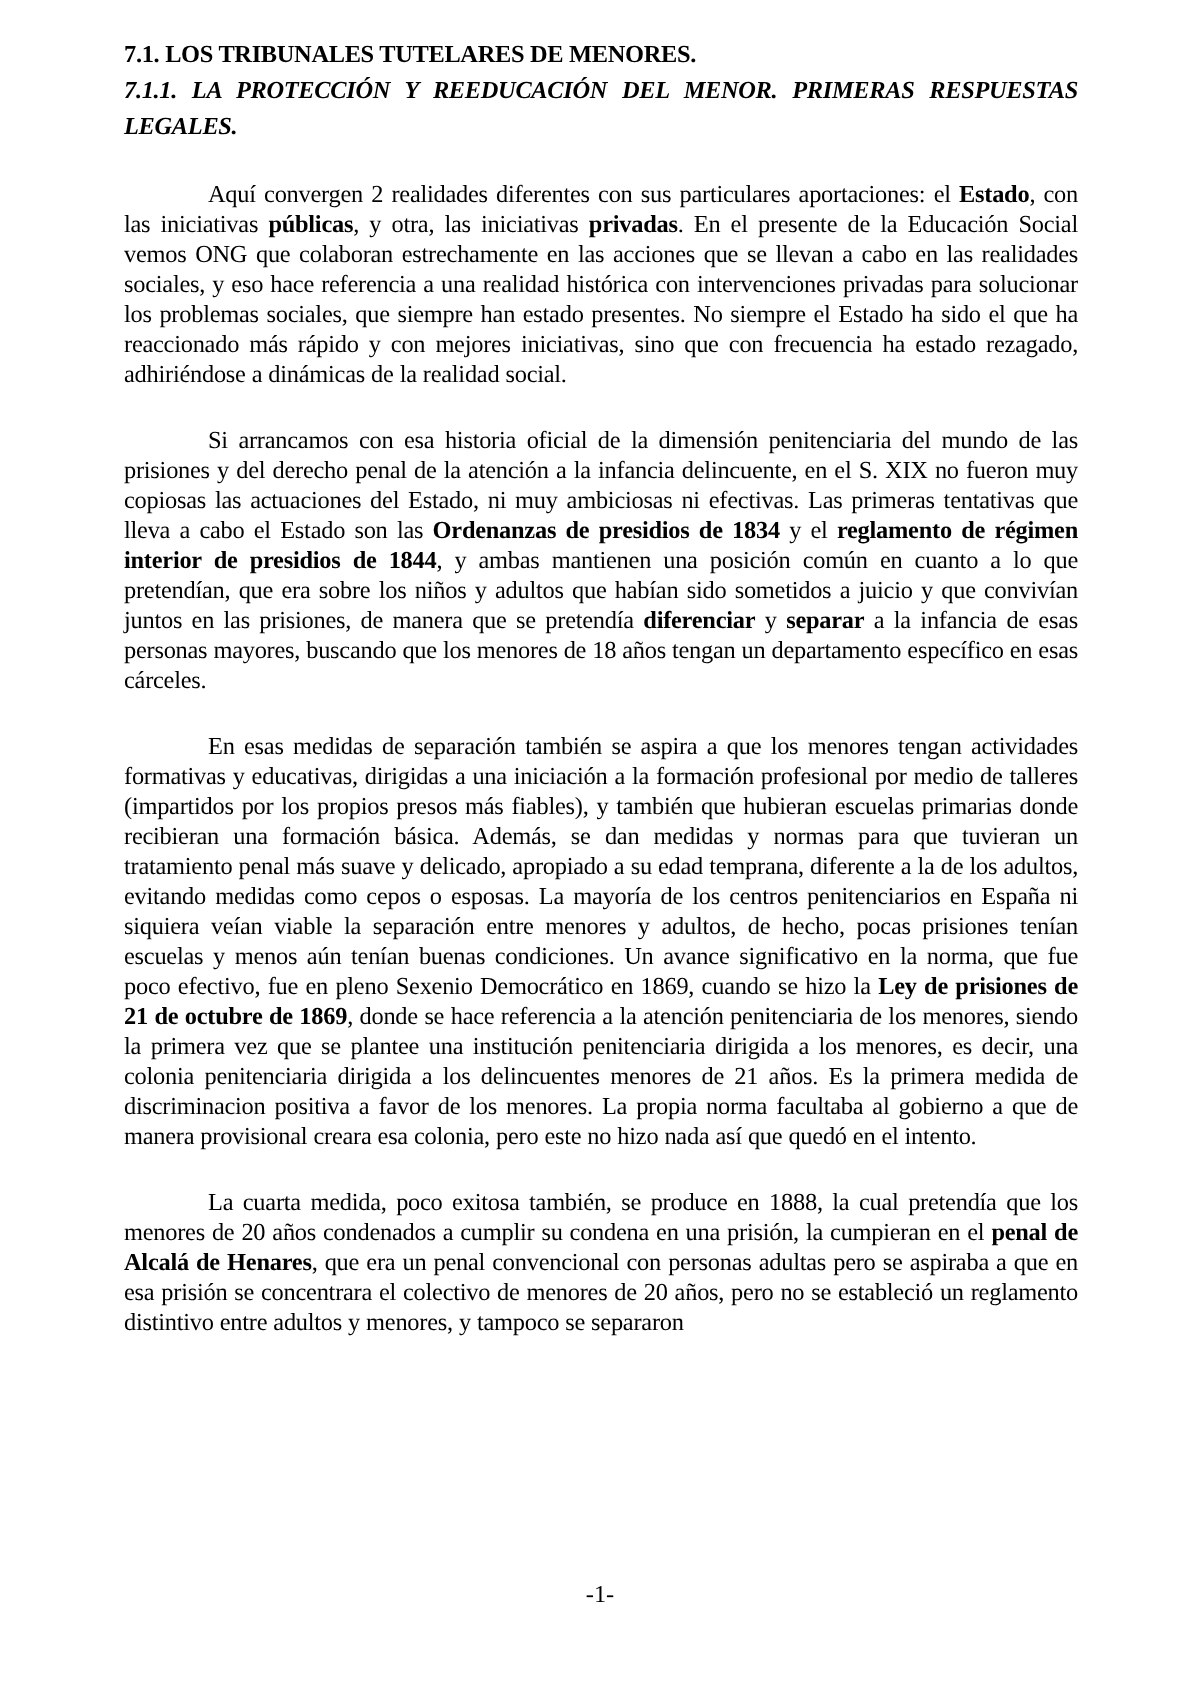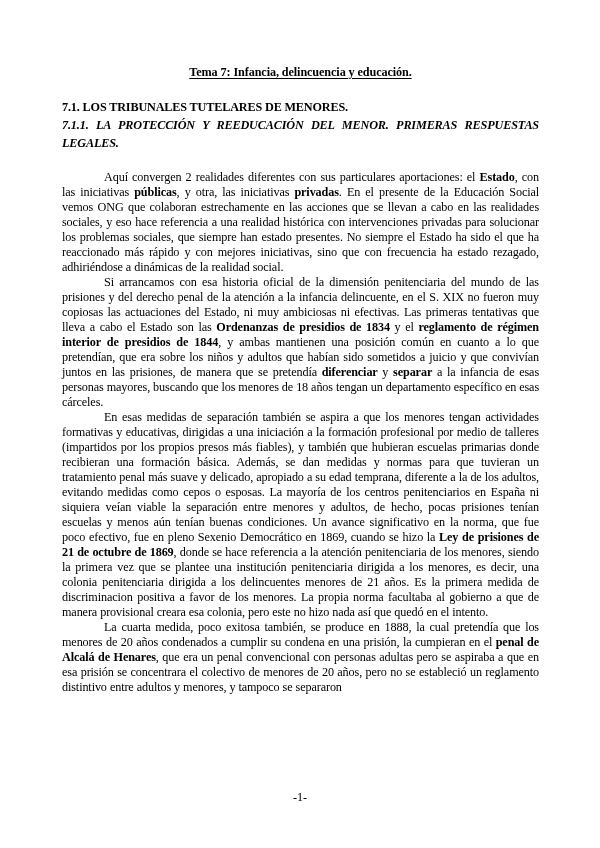--- a/index.html
+++ b/index.html
@@ -66,20 +66,21 @@
     line-height: 15px;
     text-align: justify;
     text-justify: inter-word;
     margin: 0;
     text-indent: 42px;
     letter-spacing: -0.12px;
     word-spacing: 0.1px;
     hyphens: none;
   }
   .para.spaced {
+    margin-top: 18px;
   }
   .para b, .heading b {
     font-weight: bold;
   }
   .page-number {
     position: absolute;
     left: 0;
     right: 0;
     top: 790px;
     text-align: center;
@@ -87,21 +88,20 @@
     line-height: 14px;
   }
 </style>
 </head>
 <body>
 
 <div class="page">
 
   <div class="content">
 
-    <p class="doc-title"><span class="u">Tema 7: Infancia, delincuencia y educación.</span></p>
 
     <p class="heading heading-1">7.1. LOS TRIBUNALES TUTELARES DE MENORES.</p>
 
     <p class="heading heading-2">7.1.1. LA PROTECCIÓN Y REEDUCACIÓN DEL MENOR. PRIMERAS RESPUESTAS LEGALES.</p>
 
     <p class="para"><span>Aquí convergen 2 realidades diferentes con sus particulares aportaciones: el </span><b>Estado</b><span>, con las iniciativas </span><b>públicas</b><span>, y otra, las iniciativas </span><b>privadas</b><span>. En el presente de la Educación Social vemos ONG que colaboran estrechamente en las acciones que se llevan a cabo en las realidades sociales, y eso hace referencia a una realidad histórica con intervenciones privadas para solucionar los problemas sociales, que siempre han estado presentes. No siempre el Estado ha sido el que ha reaccionado más rápido y con mejores iniciativas, sino que con frecuencia ha estado rezagado, adhiriéndose a dinámicas de la realidad social.</span></p>
 
     <p class="para spaced"><span>Si arrancamos con esa historia oficial de la dimensión penitenciaria del mundo de las prisiones y del derecho penal de la atención a la infancia delincuente, en el S. XIX no fueron muy copiosas las actuaciones del Estado, ni muy ambiciosas ni efectivas. Las primeras tentativas que lleva a cabo el Estado son las </span><b>Ordenanzas de presidios de 1834</b><span> y el </span><b>reglamento de régimen interior de presidios de 1844</b><span>, y ambas mantienen una posición común en cuanto a lo que pretendían, que era sobre los niños y adultos que habían sido sometidos a juicio y que convivían juntos en las prisiones, de manera que se pretendía </span><b>diferenciar</b><span> y </span><b>separar</b><span> a la infancia de esas personas mayores, buscando que los menores de 18 años tengan un departamento específico en esas cárceles.</span></p>
 
     <p class="para spaced"><span>En esas medidas de separación también se aspira a que los menores tengan actividades formativas y educativas, dirigidas a una iniciación a la formación profesional por medio de talleres (impartidos por los propios presos más fiables), y también que hubieran escuelas primarias donde recibieran una formación básica. Además, se dan medidas y normas para que tuvieran un tratamiento penal más suave y delicado, apropiado a su edad temprana, diferente a la de los adultos, evitando medidas como cepos o esposas. La mayoría de los centros penitenciarios en España ni siquiera veían viable la separación entre menores y adultos, de hecho, pocas prisiones tenían escuelas y menos aún tenían buenas condiciones. Un avance significativo en la norma, que fue poco efectivo, fue en pleno Sexenio Democrático en 1869, cuando se hizo la </span><b>Ley de prisiones de 21 de octubre de 1869</b><span>, donde se hace referencia a la atención penitenciaria de los menores, siendo la primera vez que se plantee una institución penitenciaria dirigida a los menores, es decir, una colonia penitenciaria dirigida a los delincuentes menores de 21 años. Es la primera medida de discriminacion positiva a favor de los menores. La propia norma facultaba al gobierno a que de manera provisional creara esa colonia, pero este no hizo nada así que quedó en el intento.</span></p>

